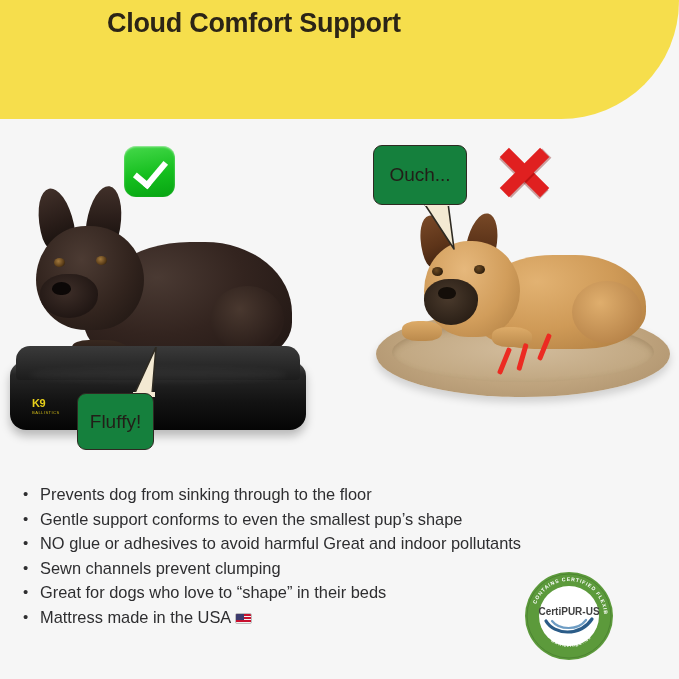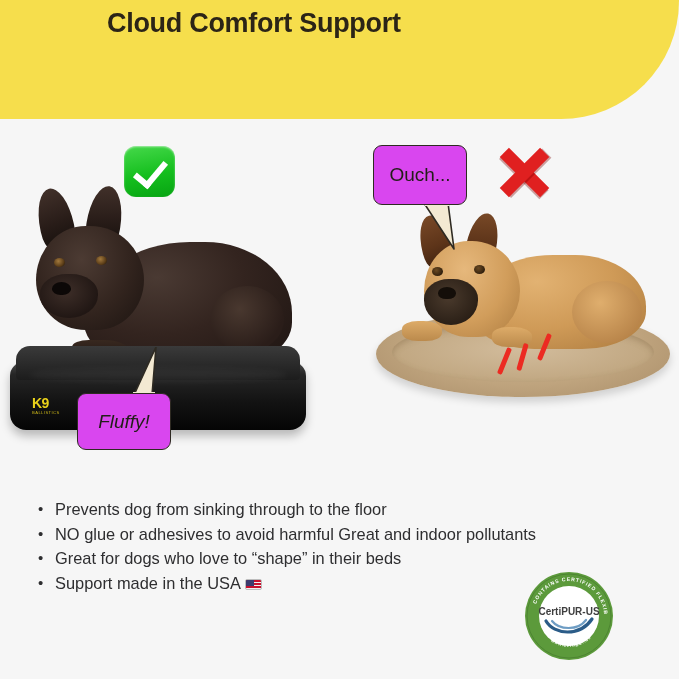--- a/index.html
+++ b/index.html
@@ -144,21 +144,21 @@
   .k9-logo {
     position: absolute;
     left: 30px;
     top: 214px;
     width: 40px;
     text-align: left;
     z-index: 4;
   }
   .k9-logo .k9-main {
     display: block;
-    font-size: 14px;
+    font-size: 11px;
     font-weight: bold;
     color: #e9d11a;
     line-height: 14px;
     letter-spacing: -0.5px;
   }
   .k9-logo .k9-sub {
     display: block;
     font-size: 4.2px;
     color: #c9b418;
     letter-spacing: .4px;
@@ -369,21 +369,21 @@
     height: 20px;
     background: linear-gradient(180deg, #ddab68 0%, #bb8a4c 100%);
     border-radius: 40% 45% 40% 40%;
   }
   .dog-tan .paw-l { left: 6px;  top: 102px; }
   .dog-tan .paw-r { left: 96px; top: 108px; }
 
   
   .bubble {
     position: absolute;
-    background: #d946ef;
+    background: #15803d;
     border: 1.6px solid #2e2a22;
     border-radius: 9px;
     box-sizing: border-box;
     display: flex;
     align-items: center;
     justify-content: center;
   }
   .bubble span {
     font-size: 19px;
     color: #221e18;
@@ -397,39 +397,38 @@
   .tail-ouch {
     position: absolute;
     left: 424px;
     top: 84px;
     width: 36px;
     height: 48px;
   }
   .bubble-fluffy {
     left: 77px;
     top: 274px;
-    width: 94px;
+    width: 77px;
     height: 57px;
-    font-style: italic;
   }
   .tail-fluffy {
     position: absolute;
     left: 120px;
     top: 228px;
     width: 38px;
     height: 50px;
   }
 
   
   .bullets {
     position: absolute;
     left: 22px;
     top: 482px;
     width: 630px;
-    margin: 15px;
+    margin: 0;
     padding: 0;
     list-style: none;
   }
   .bullets li {
     position: relative;
     padding-left: 18px;
     font-size: 16.4px;
     line-height: 24.5px;
     color: #2e2e30;
     white-space: nowrap;
@@ -550,23 +549,25 @@
       <polygon points="36,0 14,48 32,48" fill="#f3e9d2" stroke="#2e2a22" stroke-width="1.6" stroke-linejoin="round"></polygon>
       <rect x="13" y="45" width="22" height="8" fill="#f3e9d2"></rect>
     </svg>
     <div class="bubble bubble-fluffy">
       <span>Fluffy!</span>
     </div>
   </div>
 
   <ul class="bullets">
     <li><span>Prevents dog from sinking through to the floor</span></li>
+    <li><span>Gentle support conforms to even the smallest pup’s shape</span></li>
     <li><span>NO glue or adhesives to avoid harmful Great and indoor pollutants</span></li>
+    <li><span>Sewn channels prevent clumping</span></li>
     <li><span>Great for dogs who love to “shape” in their beds</span></li>
-    <li><span>Support made in the USA</span><span class="flag-emoji"></span></li>
+    <li><span>Mattress made in the USA</span><span class="flag-emoji"></span></li>
   </ul>
 
   <svg class="certipur" viewBox="0 0 90 90">
     <defs>
       <path id="ringTop" d="M 45,45 m -35,0 a 35,35 0 1,1 70,0" fill="none"></path>
       <path id="ringBottom" d="M 45,45 m -31,0 a 31,31 0 1,0 62,0" fill="none"></path>
     </defs>
     <circle cx="45" cy="45" r="44" fill="#5c9a3b"></circle>
     <circle cx="45" cy="45" r="42" fill="none" stroke="#4d8532" stroke-width="1"></circle>
     <circle cx="45" cy="45" r="30" fill="#ffffff"></circle>

